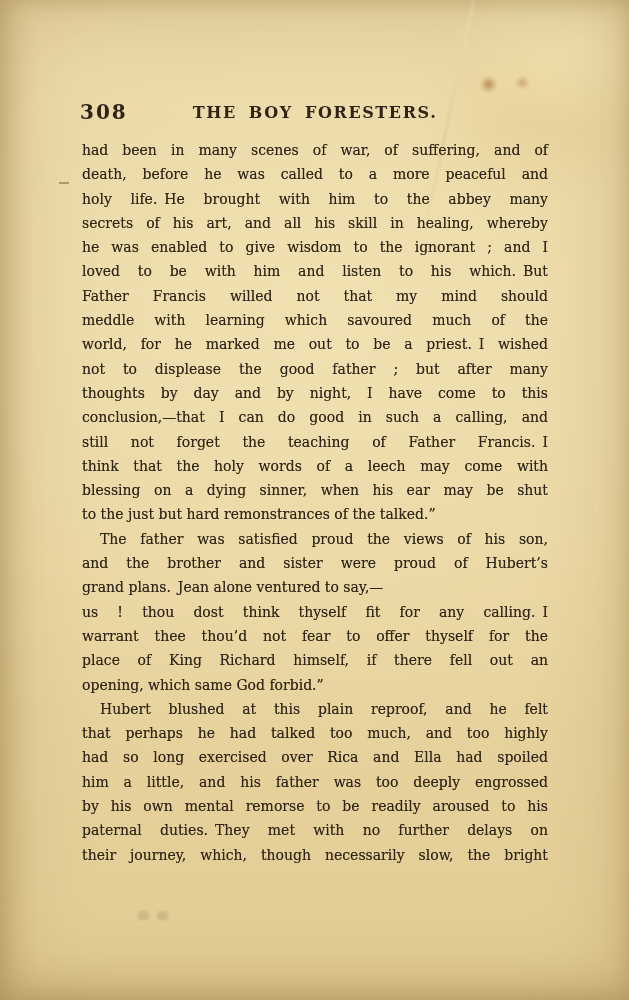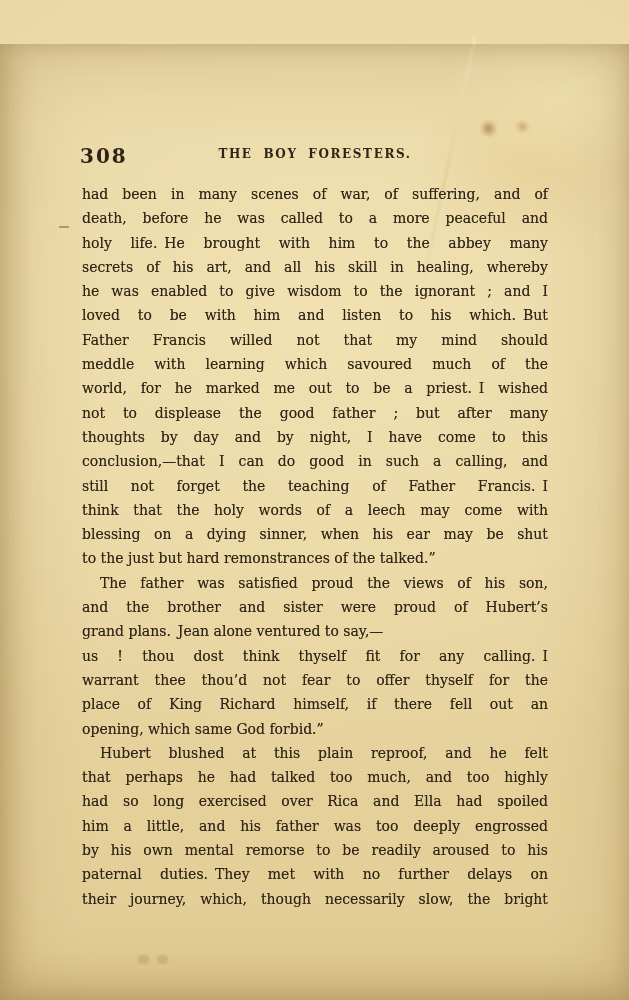--- a/index.html
+++ b/index.html
@@ -6,21 +6,21 @@
   body {
     width: 629px; height: 1000px;
     position: relative;
     overflow: hidden;
     font-family: "DejaVu Serif", serif;
     color: #2f2517;
     background:
       radial-gradient(ellipse 820px 640px at 52% 32%, rgba(255,246,205,0.38), rgba(255,246,205,0) 72%),
       linear-gradient(180deg, #e9d6a4 0%, #e8d4a0 55%, #e3cd96 100%);
   }
-  .scan-page { position: absolute; inset: 0; margin-top: 44px; }
+  .scan-page { position: absolute; inset: 0; }
 
   
   .vignette {
     position: absolute; inset: 0; pointer-events: none;
     box-shadow:
       inset 0 0 90px rgba(122,89,37,0.26),
       inset 0 0 16px rgba(122,89,37,0.12),
       inset 12px 0 26px rgba(122,89,37,0.14),
       inset 0 -18px 32px rgba(122,89,37,0.14);
   }
@@ -56,21 +56,21 @@
 
   
   .page-number {
     position: absolute; left: 80px; top: 100px;
     font-size: 20px; letter-spacing: 2px;
     font-weight: 600;
   }
   .running-title {
     position: absolute; left: 82px; top: 103px; width: 466px;
     text-align: center;
-    font-size: 12px; font-weight: 700;
+    font-size: 16px; font-weight: 700;
     letter-spacing: 1.6px; word-spacing: 5px;
   }
 
   
   .text-block {
     position: absolute; left: 82px; top: 138px; width: 466px;
     font-size: 14px; line-height: 24.3px;
     text-shadow: 0 0 0.6px rgba(47,37,23,0.55);
   }
   .para { margin: 0; }

